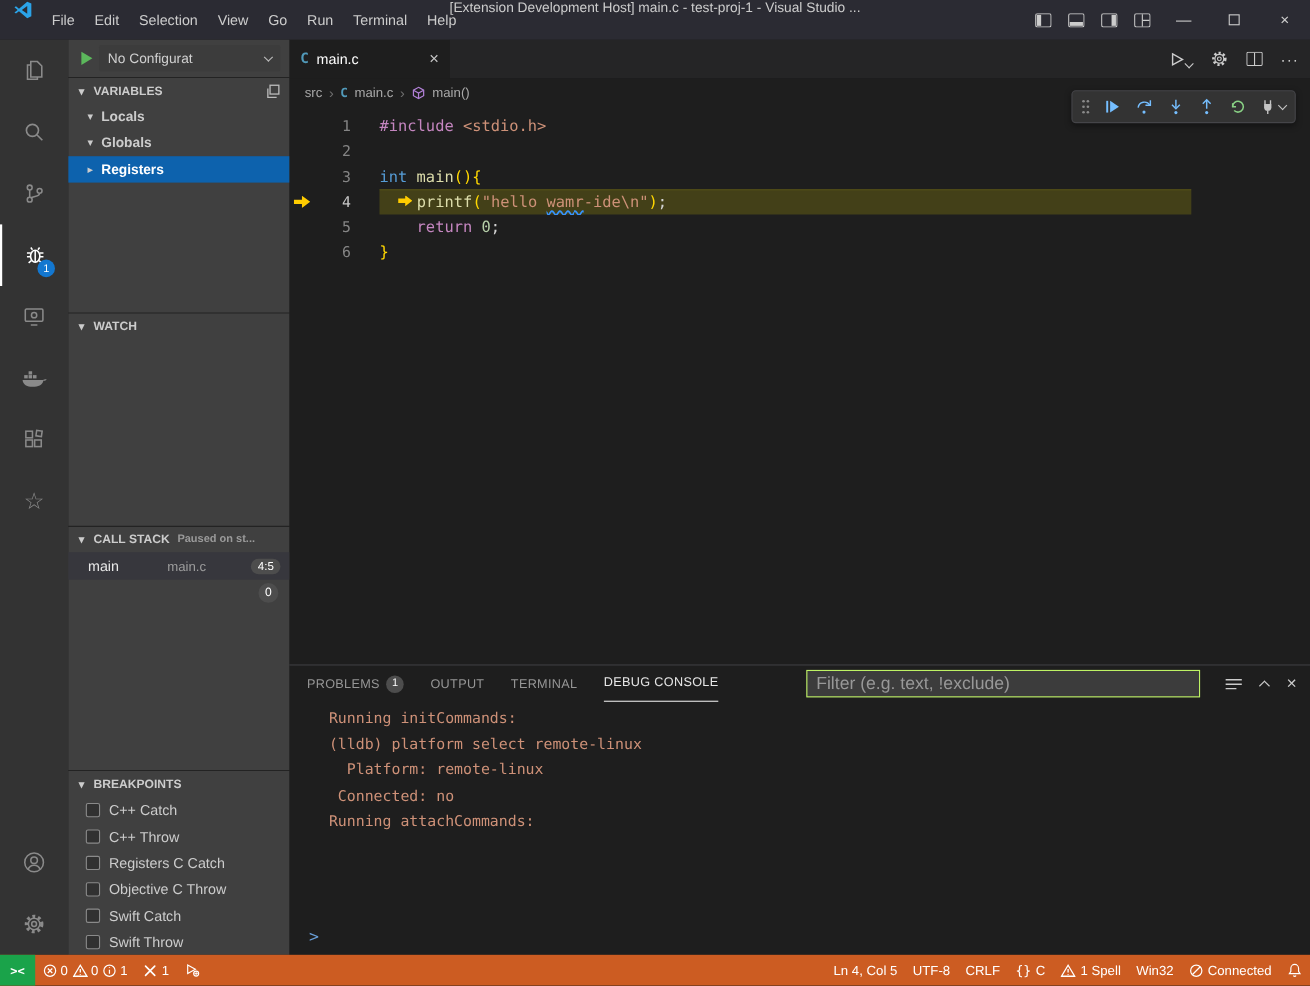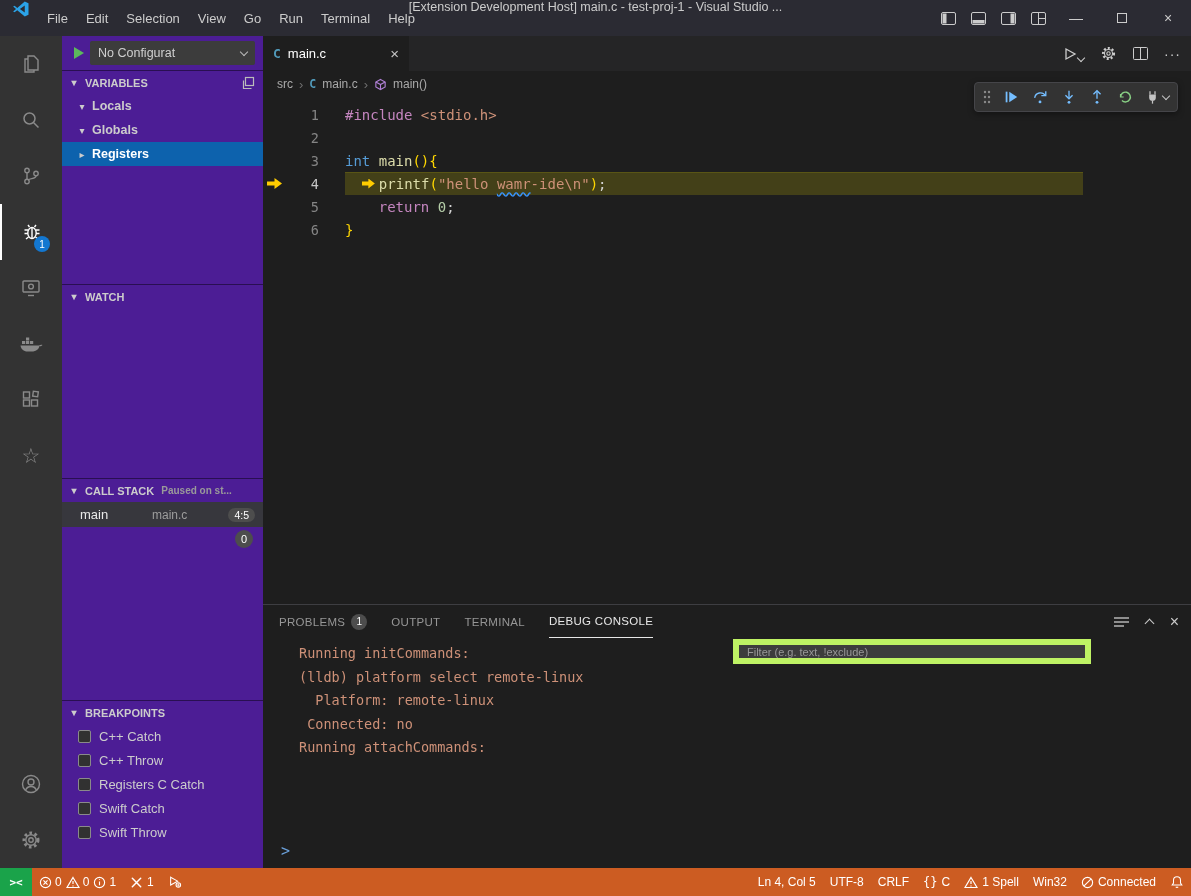--- a/index.html
+++ b/index.html
@@ -24,21 +24,21 @@
   
   .activitybar { position:absolute; left:0; top:36px; width:62px; bottom:28px; background:#333333; z-index:30; }
   .act-item { width:62px; height:56px; display:flex; align-items:center; justify-content:center; position:relative; }
   .act-item.active { border-left:2px solid #ffffff; }
   .act-badge { position:absolute; right:12px; bottom:8px; min-width:16px; height:16px; border-radius:8px;
     background:#1377d0; color:#fff; font-size:10px; display:flex; align-items:center; justify-content:center; padding:0 3px; }
   .act-bottom { position:absolute; bottom:0; left:0; width:62px; }
   .star-glyph { font-size:21px; color:#8a8a8a; }
 
   
-  .sidebar { position:absolute; left:62px; top:36px; width:201px; bottom:28px; background:#4c1d95;
+  .sidebar { position:absolute; left:62px; top:36px; width:201px; bottom:28px; background:#404040;
     color:#cccccc; font-size:13px; z-index:20; display:flex; flex-direction:column; }
   .config-row { height:34px; display:flex; align-items:center; padding:0 8px 0 12px; gap:6px; }
   .play-tri { width:0; height:0; border-left:10px solid #5cb85c; border-top:6px solid transparent;
     border-bottom:6px solid transparent; }
   .config-select { flex:1; height:24px; background:#3c3c3c; border-radius:2px; display:flex;
     align-items:center; padding:0 8px; gap:6px; color:#cfcfcf; font-size:12.5px; }
   .config-select .lbl { flex:1; white-space:nowrap; overflow:hidden; }
   .chev { width:6px; height:6px; border-right:1.5px solid #bbbbbb; border-bottom:1.5px solid #bbbbbb;
     transform:rotate(45deg); margin-top:-3px; flex:0 0 auto; }
   .section { display:flex; flex-direction:column; }
@@ -105,22 +105,22 @@
   
   .panel { position:absolute; left:263px; top:604px; right:0; bottom:28px; background:#1e1e1e;
     border-top:1px solid #3e3e42; }
   .panel-tabs { height:33px; display:flex; align-items:center; padding-left:16px; gap:24px; position:relative; }
   .panel-tab { display:flex; align-items:center; gap:6px; color:#969696; font-size:11.5px;
     letter-spacing:.3px; height:100%; }
   .panel-tab.active { color:#e7e7e7; border-bottom:1px solid #e7e7e7; }
   .tab-badge { min-width:16px; height:16px; border-radius:8px; background:#4d4d4d; color:#ffffff;
     font-size:10px; display:flex; align-items:center; justify-content:center; padding:0 4px; }
   .panel-filter { position:absolute; right:100px; top:4px; width:358px; height:25px; background:#3c3c3c;
-    border:6px solid #bef264; color:#cccccc; font-size:11px; padding:0 8px; outline:none;
-    font-family:"Liberation Sans",sans-serif;margin-top:30px; }
+    border:1px solid #bef264; color:#cccccc; font-size:16px; padding:0 8px; outline:none;
+    font-family:"Liberation Sans",sans-serif; }
   .panel-filter::placeholder { color:#989898; }
   .panel-icons { position:absolute; right:12px; top:0; height:33px; display:flex; align-items:center; gap:17px; }
   .p-close { color:#cccccc; font-size:16px; }
   .chev-up { width:7px; height:7px; border-right:1.5px solid #cccccc; border-bottom:1.5px solid #cccccc;
     transform:rotate(-135deg); margin-top:4px; }
   .console { padding:4px 0 0 36px; }
   .console-line { font-family:"DejaVu Sans Mono",monospace; font-size:13.5px; line-height:23.5px;
     color:#ce9178; white-space:pre; }
   .console-prompt { position:absolute; left:18px; bottom:8px; color:#6a9fd8;
     font-family:"DejaVu Sans Mono",monospace; font-size:15px; }
@@ -334,20 +334,24 @@
         <div class="bp-row">
           <span class="cb"></span>
           <span class="bp-label">C++ Throw</span>
         </div>
         <div class="bp-row">
           <span class="cb"></span>
           <span class="bp-label">Registers C Catch</span>
         </div>
         <div class="bp-row">
           <span class="cb"></span>
+          <span class="bp-label">Objective C Throw</span>
+        </div>
+        <div class="bp-row">
+          <span class="cb"></span>
           <span class="bp-label">Swift Catch</span>
         </div>
         <div class="bp-row">
           <span class="cb"></span>
           <span class="bp-label">Swift Throw</span>
         </div>
       </div>
   </div>
 </div>
 

